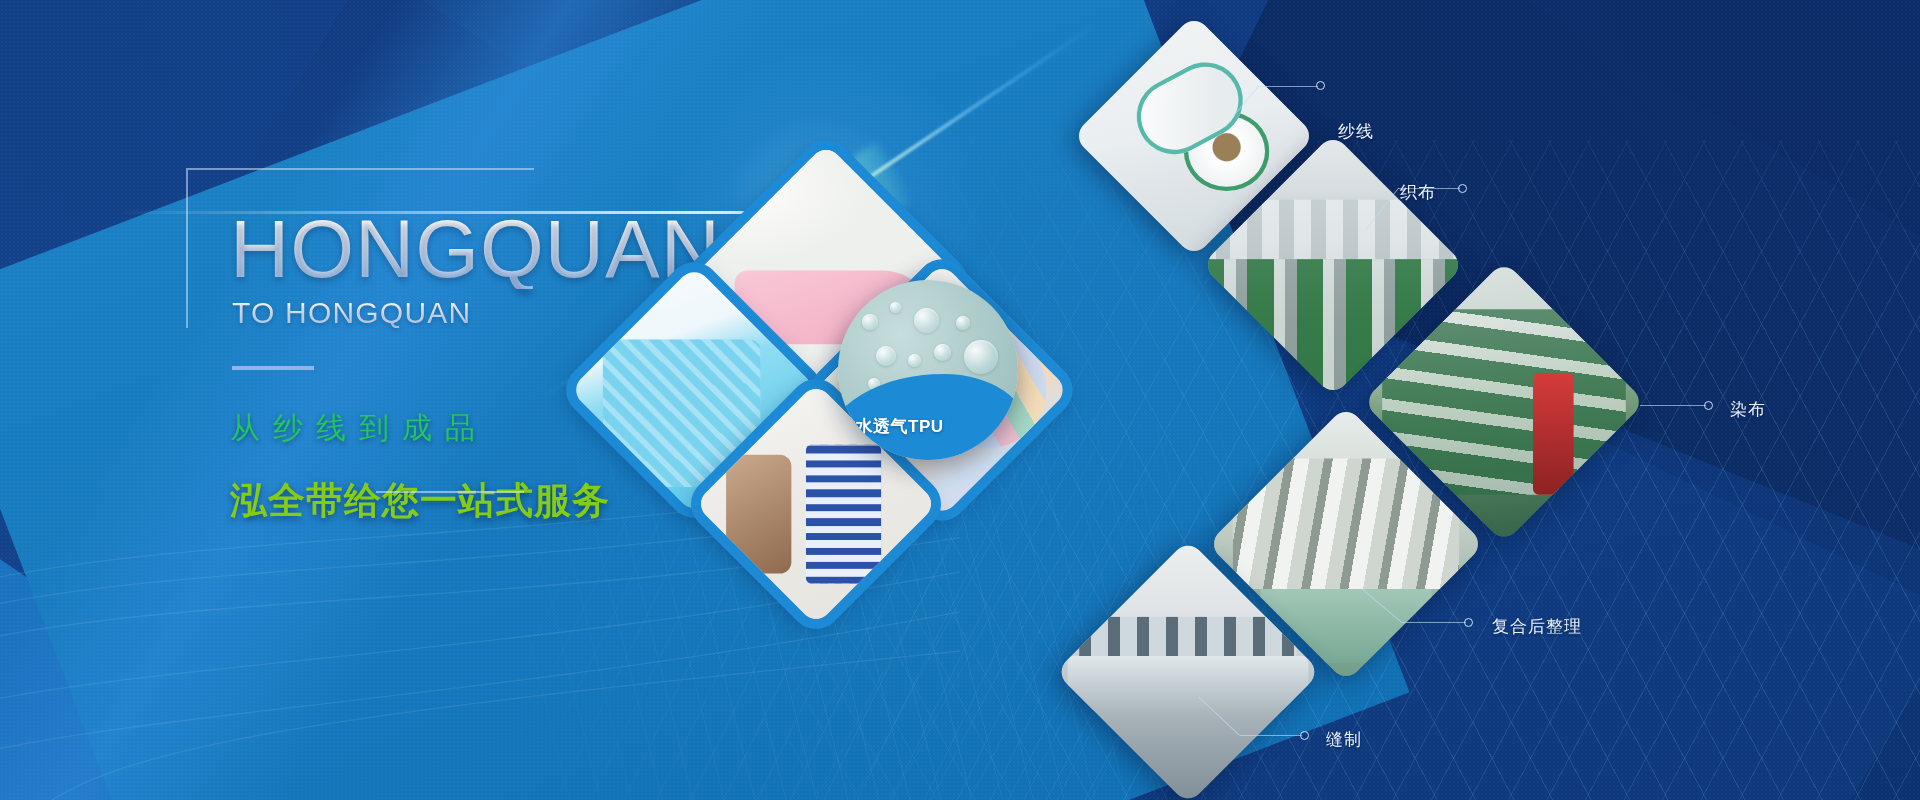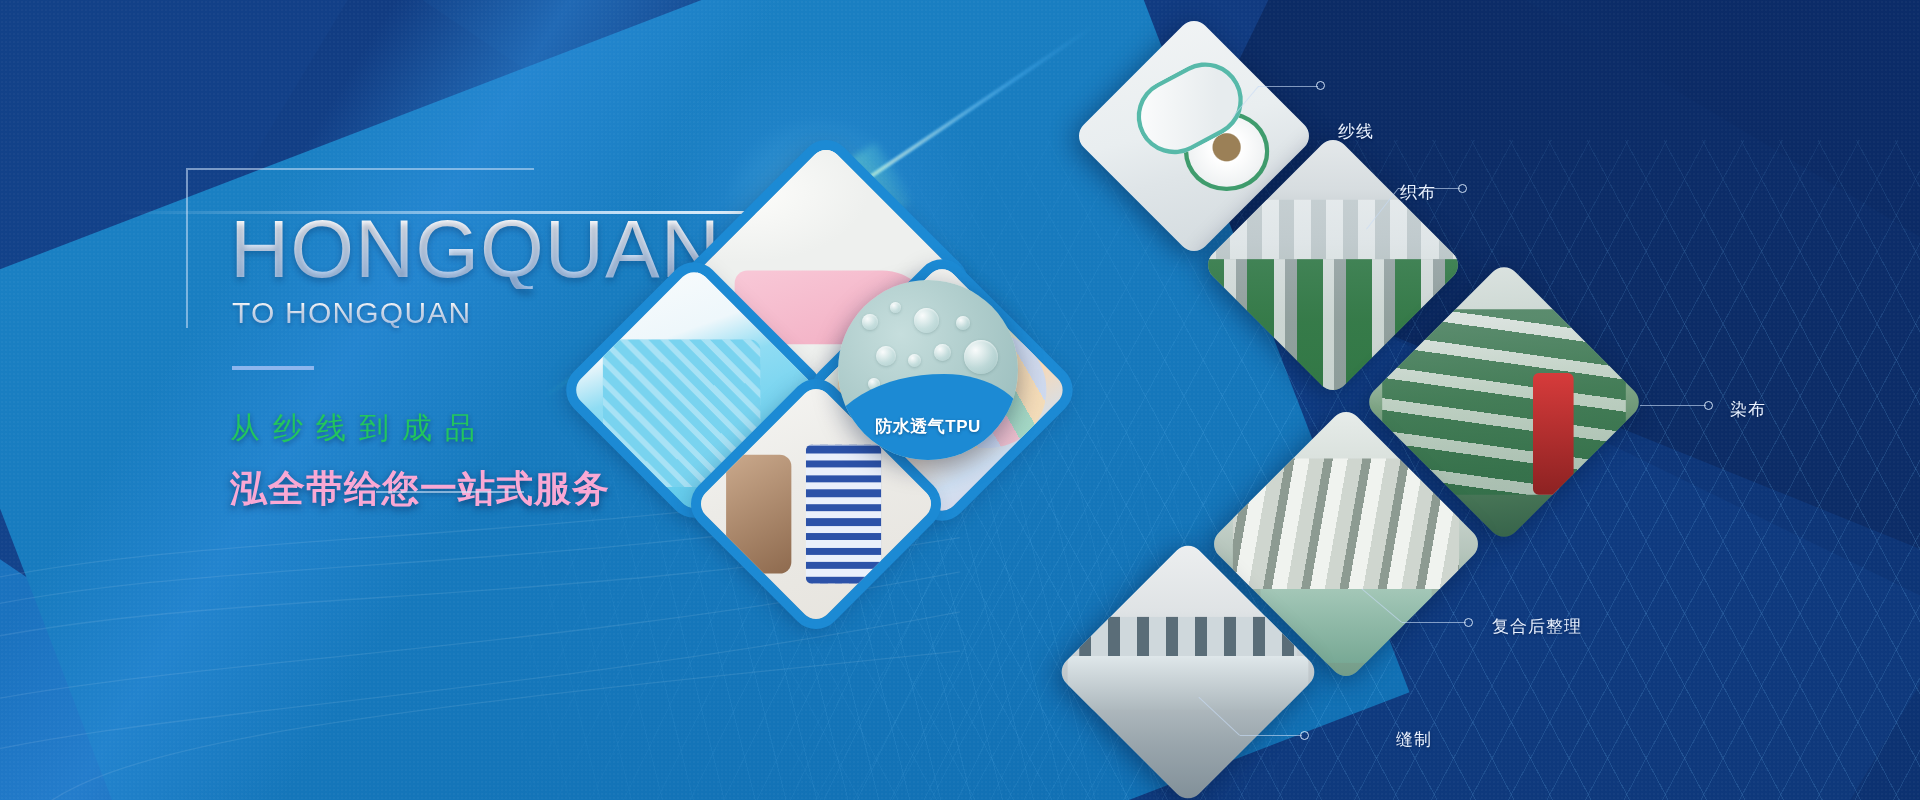--- a/index.html
+++ b/index.html
@@ -136,22 +136,22 @@
     text-shadow:0 2px 4px rgba(0,25,70,.25);
     white-space:nowrap;
   }
   .rule{position:absolute;left:46px;top:198px;width:82px;height:4px;background:#8db6ee;}
   .sub1{
     position:absolute;left:44px;top:240px;
     font-size:30px;letter-spacing:13px;color:#22c55e;font-weight:400;
     text-shadow:0 2px 5px rgba(0,25,70,.45);white-space:nowrap;
   }
   .sub2{
-    position:absolute;left:44px;top:296px;
-    font-size:37px;letter-spacing:1px;color:#f9a8d4;font-weight:700;
+    position:absolute;left:44px;top:308px;
+    font-size:37px;letter-spacing:1px;color:#84cc16;font-weight:700;
     text-shadow:0 3px 7px rgba(0,25,70,.55);white-space:nowrap;
   }
   .rule2{position:absolute;left:190px;top:323px;width:148px;height:2px;background:rgba(210,228,250,.6);}
 
   
   .dia{
     position:absolute;transform:rotate(45deg);overflow:hidden;
     border-radius:16px;box-shadow:0 6px 26px rgba(3,20,55,.45);
   }
   .dia > .inner{
@@ -218,37 +218,37 @@
     overflow:hidden;box-shadow:0 8px 26px rgba(3,20,55,.4);
   }
   .tpu .fab{position:absolute;inset:0;
     background:radial-gradient(circle at 35% 30%,#c6dedd 0%,#aecccb 45%,#93b8b8 100%);}
   .tpu .drop{position:absolute;border-radius:50%;
     background:radial-gradient(circle at 34% 30%,rgba(255,255,255,.92),rgba(205,228,228,.55) 55%,rgba(150,190,190,.35) 100%);
     box-shadow:0 1px 2px rgba(255,255,255,.6) inset,0 1px 3px rgba(60,100,100,.25);}
   .tpu .wave{position:absolute;left:-6%;bottom:-8%;width:112%;height:56%;
     background:#1c8ad4;border-radius:58% 42% 0 0 / 70% 58% 0 0;}
   .tpu .label{
-    position:absolute;left:0;right:0;bottom:22px;text-align:center;
+    position:absolute;left:0;right:0;bottom:22px;text-align:left;
     color:#fff;font-size:17px;font-weight:700;letter-spacing:.5px;
     text-shadow:0 1px 3px rgba(0,40,80,.45);
   }
 
   
   .callout{position:absolute;color:#eaf2ff;font-size:17px;letter-spacing:1px;white-space:nowrap;
     text-shadow:0 1px 3px rgba(0,20,60,.6);}
   .dot{position:absolute;width:9px;height:9px;border-radius:50%;border:1.5px solid #cfe0f5;background:transparent;}
   .lead{position:absolute;height:1.4px;background:rgba(200,220,245,.62);}
   .lead-d{position:absolute;width:1.4px;background:rgba(200,220,245,.62);transform-origin:0 0;}
 
   .c1{left:1338px;top:78px;margin-top:42px;}
   .c2{left:1400px;top:181px;}
   .c3{left:1730px;top:398px;}
   .c4{left:1492px;top:615px;}
-  .c5{left:1396px;top:728px;}
+  .c5{left:1326px;top:728px;}
 </style>
 </head>
 <body>
 
 <div id="banner">
 
   <div class="bg-base"></div>
   <div class="facet">
     <i class="f2"></i>
     <i class="f3"></i>

